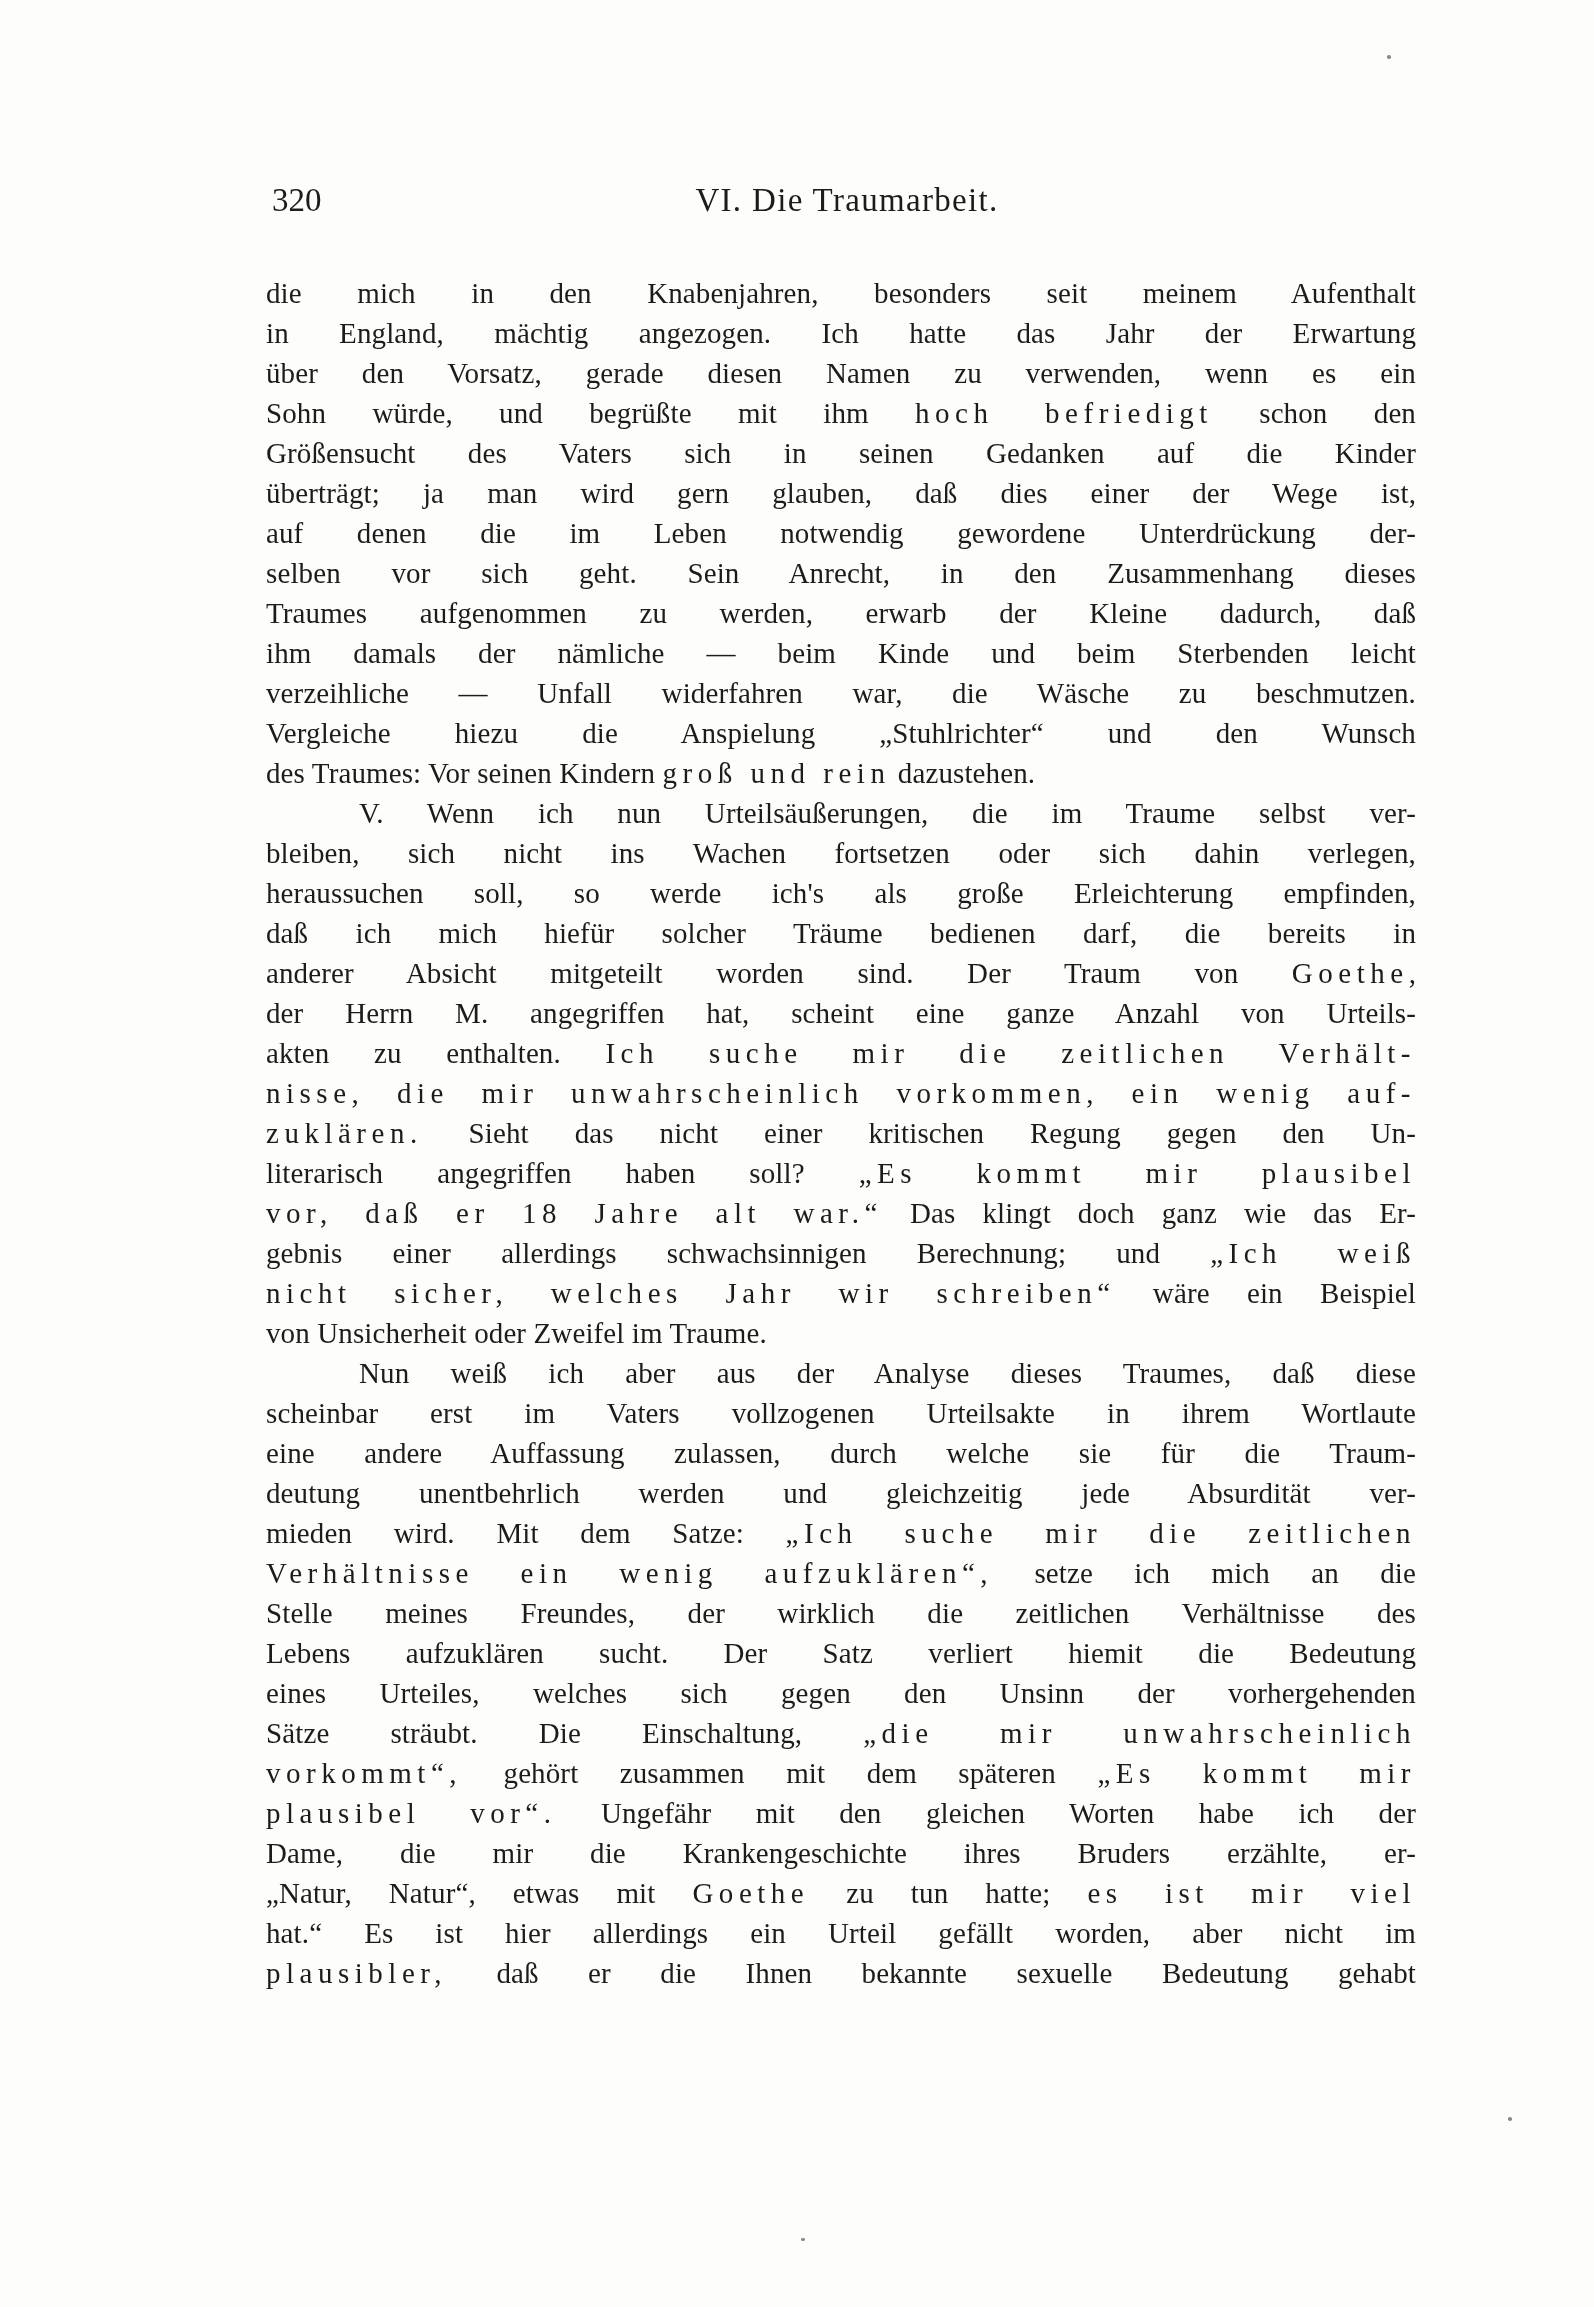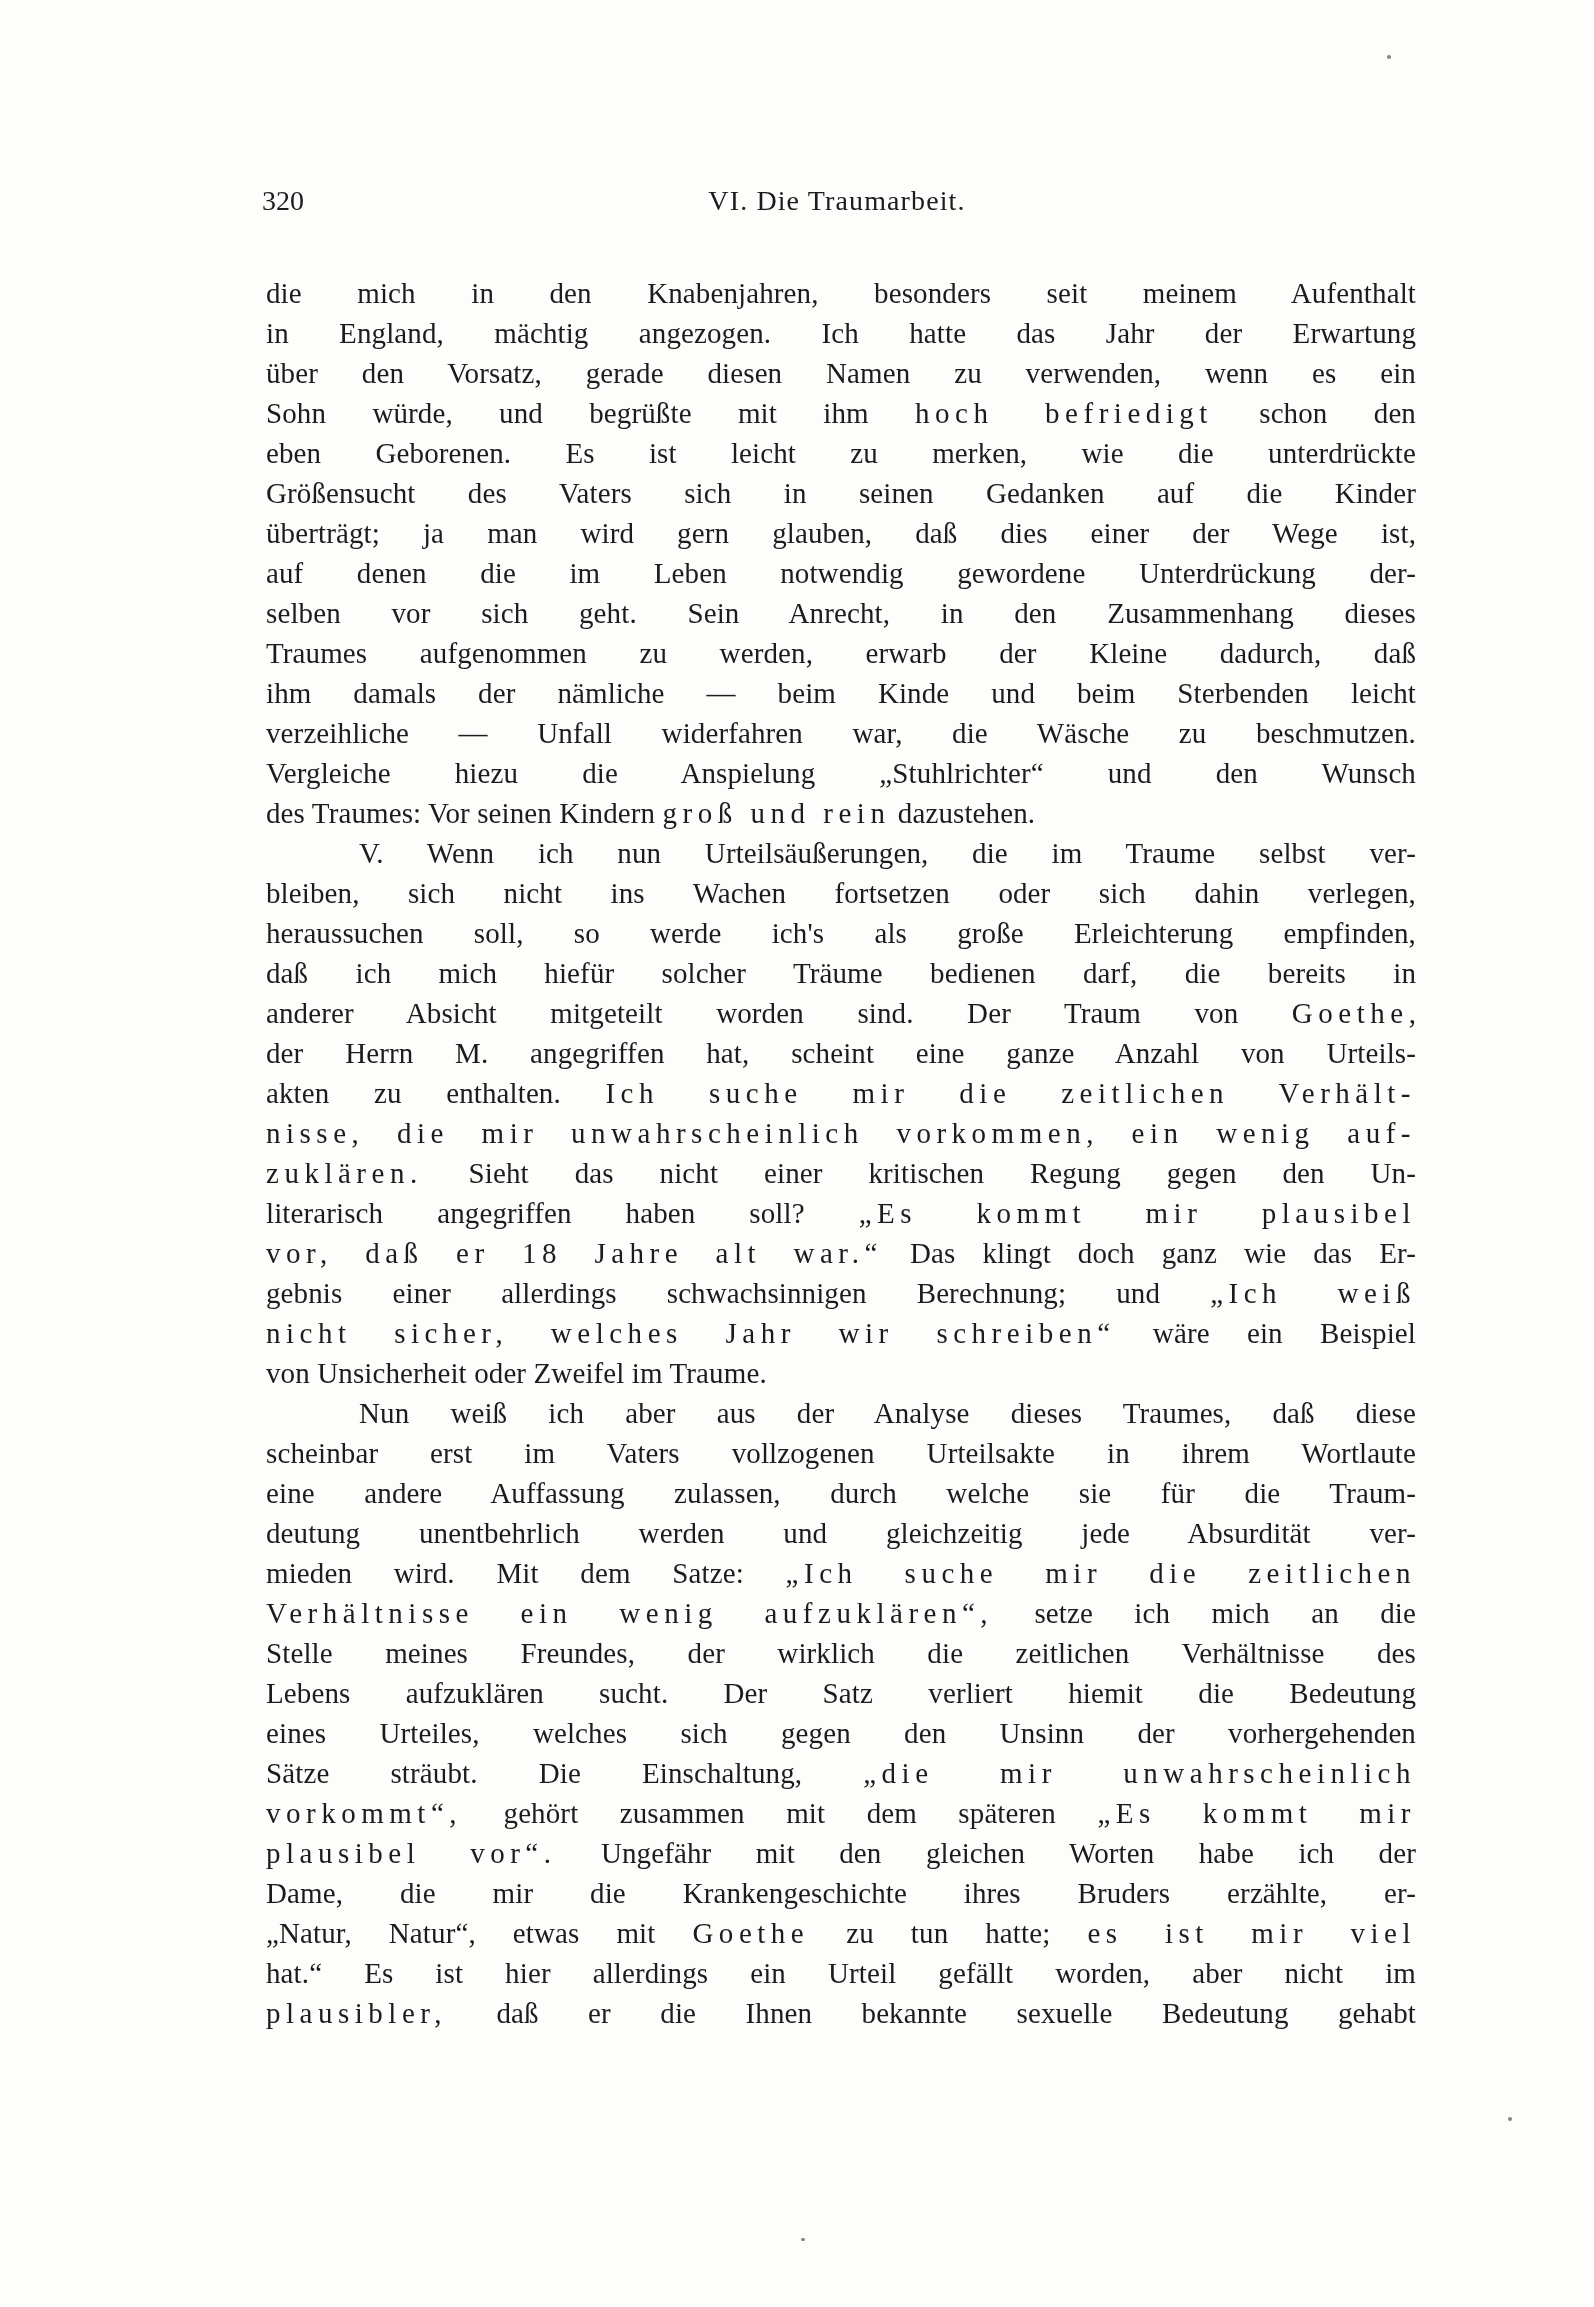--- a/index.html
+++ b/index.html
@@ -6,22 +6,22 @@
   .page{
     position:relative;
     width:1594px;height:2307px;
     background:#fdfdfb;
     color:#1c1c1c;
     font-family:"Liberation Serif","DejaVu Serif",serif;
     overflow:hidden;
   }
   .header-row{
     position:absolute;
-    left:262px;top:180px;width:1150px;height:41px;
-    font-size:28px;line-height:41px;text-decoration:underline;
+    left:272px;top:180px;width:1150px;height:41px;
+    font-size:33px;line-height:41px;text-decoration:underline;
   }
   .page-number{position:absolute;left:0;top:0;}
   .header-title{position:absolute;left:0;right:0;text-align:center;letter-spacing:0.04em;}
   .text-block{
     position:absolute;
     left:266px;top:273px;width:1150px;
     font-size:29px;
   }
   .line{
     height:40px;line-height:40px;
@@ -46,21 +46,20 @@
   <div class="header-row">
     <span class="page-number">320</span>
     <span class="header-title">VI. Die Traumarbeit.</span>
   </div>
 
   <div class="text-block" id="text-block">
       <div class="line"><span class="run">die mich in den Knabenjahren, besonders seit meinem Aufenthalt</span></div>
       <div class="line"><span class="run">in England, mächtig angezogen. Ich hatte das Jahr der Erwartung</span></div>
       <div class="line"><span class="run">über den Vorsatz, gerade diesen Namen zu verwenden, wenn es ein</span></div>
       <div class="line"><span class="run">Sohn würde, und begrüßte mit ihm </span><span class="run spaced">hoch befriedigt</span><span class="run"> schon den</span></div>
-      <div class="line"><span class="run">eben Geborenen. Es ist leicht zu merken, wie die unterdrückte</span></div>
       <div class="line"><span class="run">Größensucht des Vaters sich in seinen Gedanken auf die Kinder</span></div>
       <div class="line"><span class="run">überträgt; ja man wird gern glauben, daß dies einer der Wege ist,</span></div>
       <div class="line"><span class="run">auf denen die im Leben notwendig gewordene Unterdrückung der-</span></div>
       <div class="line"><span class="run">selben vor sich geht. Sein Anrecht, in den Zusammenhang dieses</span></div>
       <div class="line"><span class="run">Traumes aufgenommen zu werden, erwarb der Kleine dadurch, daß</span></div>
       <div class="line"><span class="run">ihm damals der nämliche — beim Kinde und beim Sterbenden leicht</span></div>
       <div class="line"><span class="run">verzeihliche — Unfall widerfahren war, die Wäsche zu beschmutzen.</span></div>
       <div class="line"><span class="run">Vergleiche hiezu die Anspielung „Stuhlrichter“ und den Wunsch</span></div>
       <div class="line noflush"><span class="run">des Traumes: Vor seinen Kindern </span><span class="run spaced">groß und rein</span><span class="run"> dazustehen.</span></div>
       <div class="line indent"><span class="run">V. Wenn ich nun Urteilsäußerungen, die im Traume selbst ver-</span></div>

